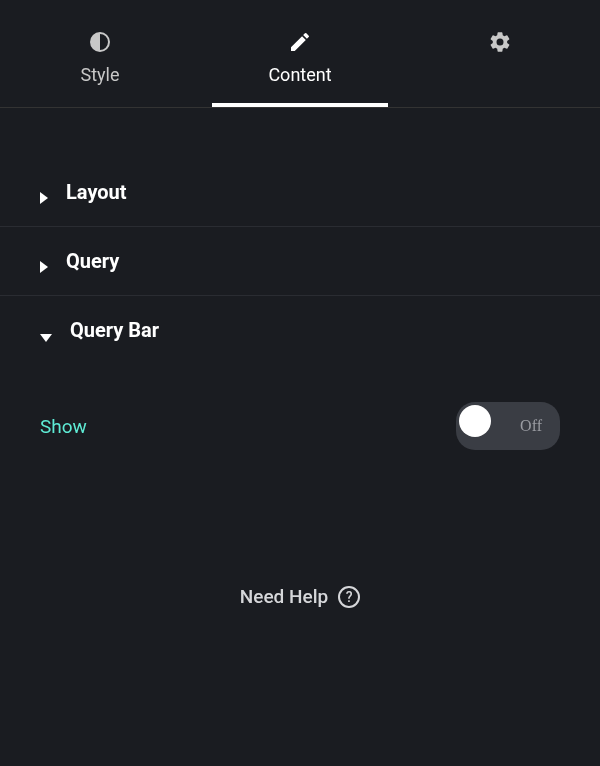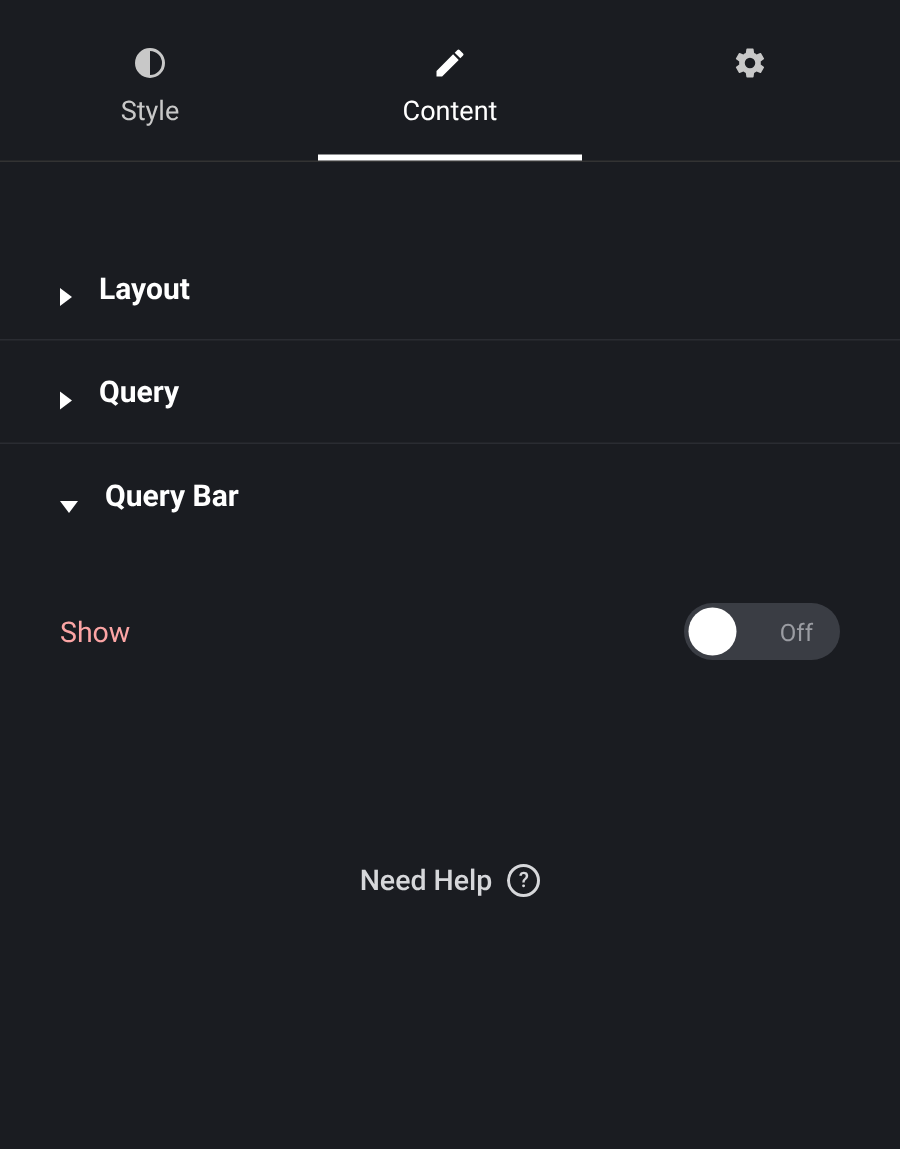--- a/index.html
+++ b/index.html
@@ -82,33 +82,34 @@
     .section-body {
       padding: 28px 40px 10px 40px;
     }
     .row {
       display: flex;
       align-items: center;
       justify-content: space-between;
       padding: 10px 0;
     }
     .row-label {
-      color: #fca5a5;
+      color: #5eead4;
       font-size: 19px;
       font-weight: 400;
     }
     .toggle {
       position: relative;
       width: 104px;
-      height: 38px;
+      height: 48px;
       background: #3a3d44;
       border-radius: 19px;
       cursor: pointer;
       display: flex;
       align-items: center;
+      font-family: Liberation Serif, serif;
     }
     .toggle-knob {
       position: absolute;
       left: 3px;
       top: 3px;
       width: 32px;
       height: 32px;
       background: #ffffff;
       border-radius: 50%;
     }

